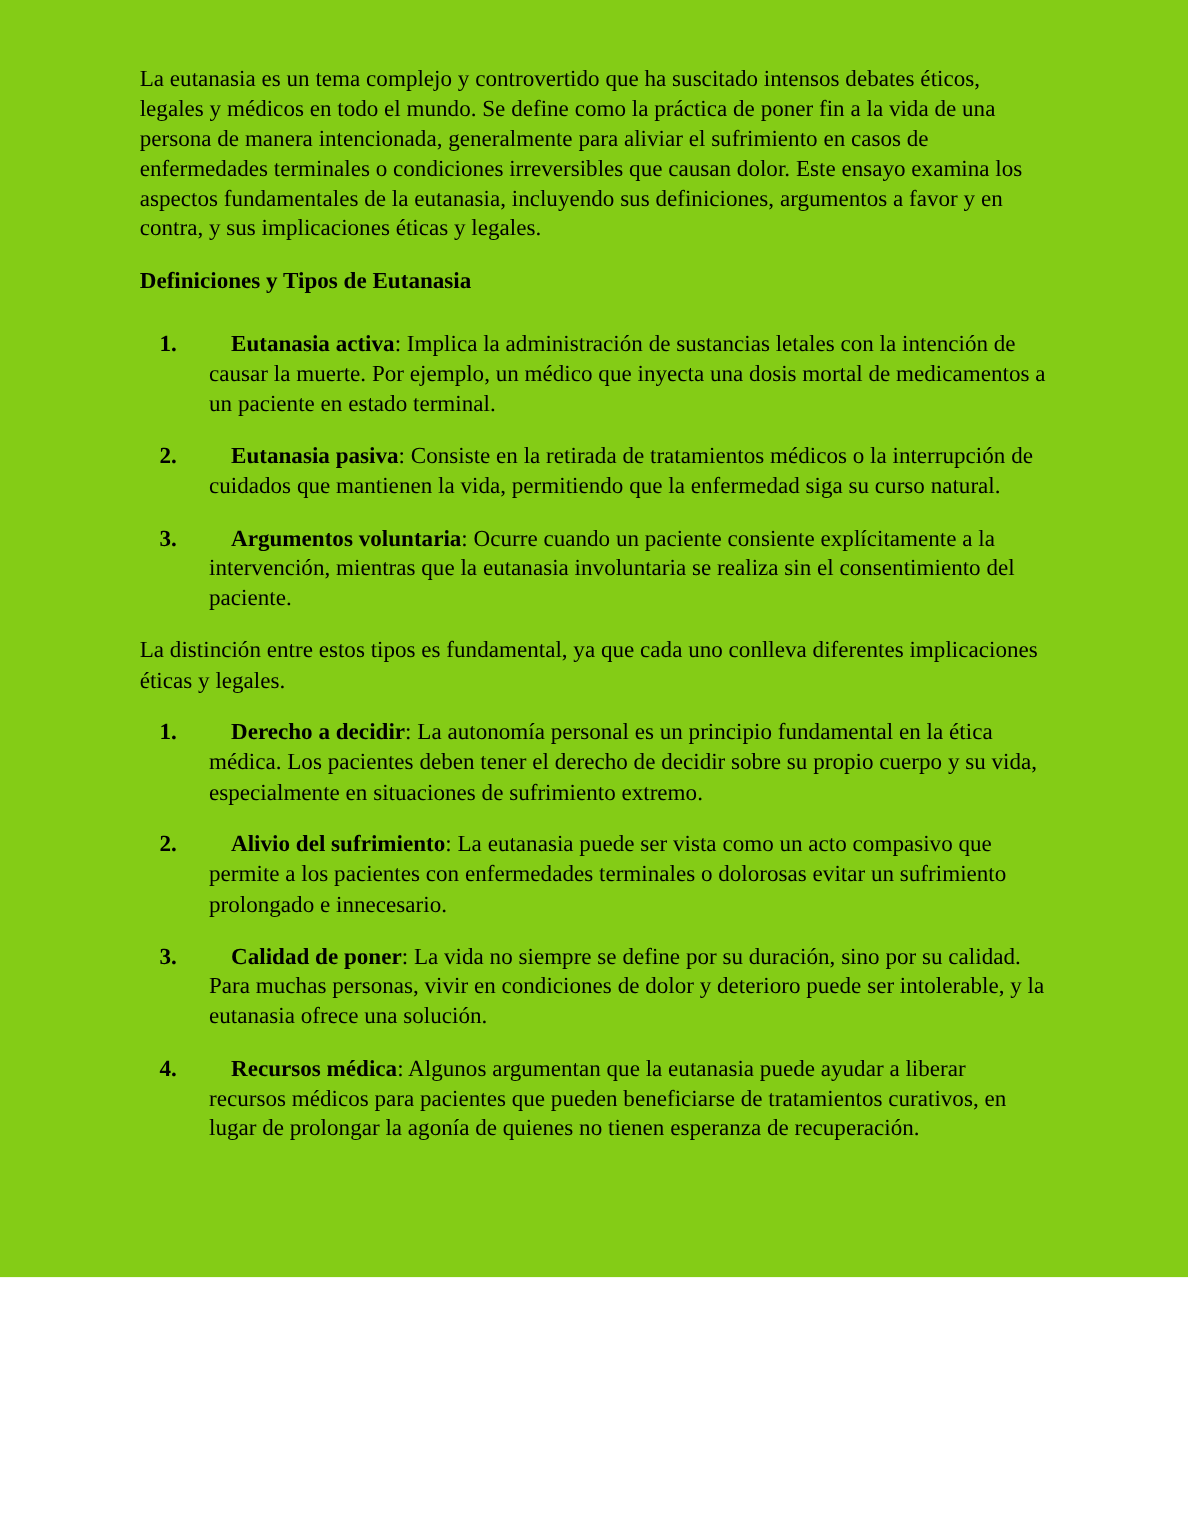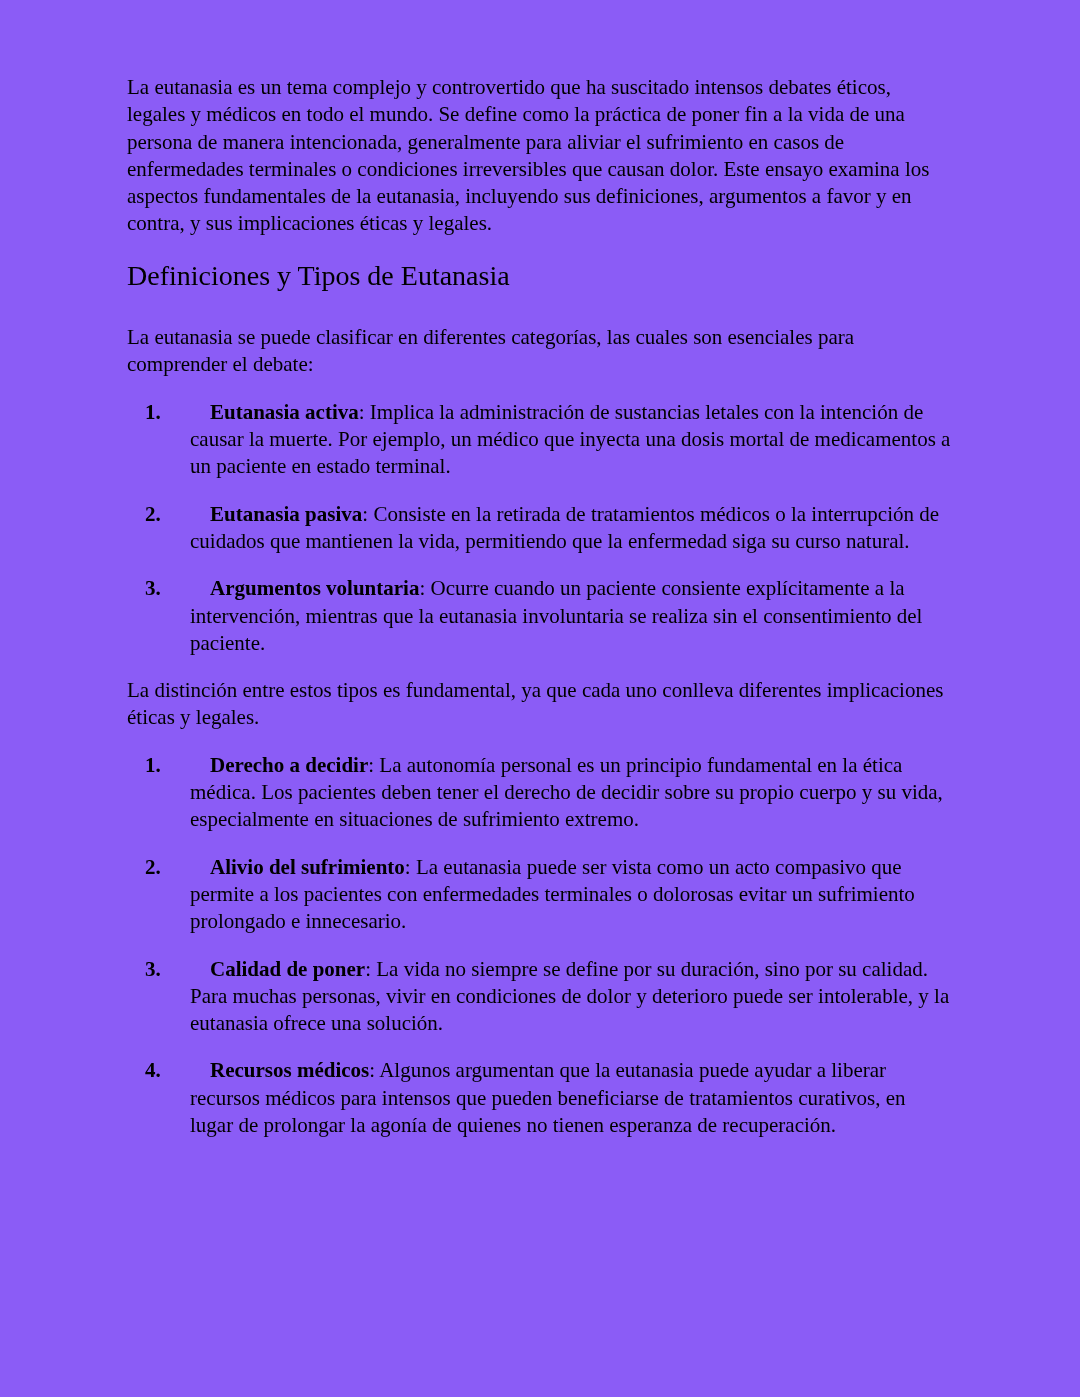--- a/index.html
+++ b/index.html
@@ -9,30 +9,30 @@
     background: #ffffff;
     color: #000000;
     font-family: "Liberation Serif", "DejaVu Serif", serif;
     font-size: 21px;
     line-height: 1.3;
     overflow: hidden;
   }
   .doc {
     box-sizing: border-box;
     width: 1080px;
-    height: 1397px;
-    padding: 74px 127px 40px 127px;
-    background: #8b5cf6;
+    height: 1161px;
+    padding: 58px 127px 40px 127px;
+    background: #84cc16;
   }
   .para {
     margin: 0 0 20px 0;
   }
   .heading {
-    font-size: 28px;
-    font-weight: normal;
+    font-size: 21px;
+    font-weight: bold;
     margin: 0 0 30px 0;
   }
   .list { margin: 0; }
   .list-item {
     display: flex;
     margin: 0 0 20px 0;
     padding-left: 18px;
   }
   .list-num {
     flex: 0 0 45px;
@@ -43,21 +43,20 @@
 </style>
 </head>
 <body>
 
 <div class="doc">
 
   <p class="para">La eutanasia es un tema complejo y controvertido que ha suscitado intensos debates éticos, legales y médicos en todo el mundo. Se define como la práctica de poner fin a la vida de una persona de manera intencionada, generalmente para aliviar el sufrimiento en casos de enfermedades terminales o condiciones irreversibles que causan dolor. Este ensayo examina los aspectos fundamentales de la eutanasia, incluyendo sus definiciones, argumentos a favor y en contra, y sus implicaciones éticas y legales.</p>
 
   <h3 class="heading">Definiciones y Tipos de Eutanasia</h3>
 
-  <p class="para">La eutanasia se puede clasificar en diferentes categorías, las cuales son esenciales para comprender el debate:</p>
 
   <div class="list">
     <div class="list-item">
       <span class="list-num">1.</span>
       <div class="list-body"><span class="term">Eutanasia activa</span><span>: Implica la administración de sustancias letales con la intención de causar la muerte. Por ejemplo, un médico que inyecta una dosis mortal de medicamentos a un paciente en estado terminal.</span></div>
     </div>
     <div class="list-item">
       <span class="list-num">2.</span>
       <div class="list-body"><span class="term">Eutanasia pasiva</span><span>: Consiste en la retirada de tratamientos médicos o la interrupción de cuidados que mantienen la vida, permitiendo que la enfermedad siga su curso natural.</span></div>
     </div>
@@ -79,17 +78,17 @@
     <div class="list-item">
       <span class="list-num">2.</span>
       <div class="list-body"><span class="term">Alivio del sufrimiento</span><span>: La eutanasia puede ser vista como un acto compasivo que permite a los pacientes con enfermedades terminales o dolorosas evitar un sufrimiento prolongado e innecesario.</span></div>
     </div>
     <div class="list-item">
       <span class="list-num">3.</span>
       <div class="list-body"><span class="term">Calidad de poner</span><span>: La vida no siempre se define por su duración, sino por su calidad. Para muchas personas, vivir en condiciones de dolor y deterioro puede ser intolerable, y la eutanasia ofrece una solución.</span></div>
     </div>
     <div class="list-item">
       <span class="list-num">4.</span>
-      <div class="list-body"><span class="term">Recursos médicos</span><span>: Algunos argumentan que la eutanasia puede ayudar a liberar recursos médicos para intensos que pueden beneficiarse de tratamientos curativos, en lugar de prolongar la agonía de quienes no tienen esperanza de recuperación.</span></div>
+      <div class="list-body"><span class="term">Recursos médica</span><span>: Algunos argumentan que la eutanasia puede ayudar a liberar recursos médicos para pacientes que pueden beneficiarse de tratamientos curativos, en lugar de prolongar la agonía de quienes no tienen esperanza de recuperación.</span></div>
     </div>
   </div>
 
 </div>
 
 </body></html>

